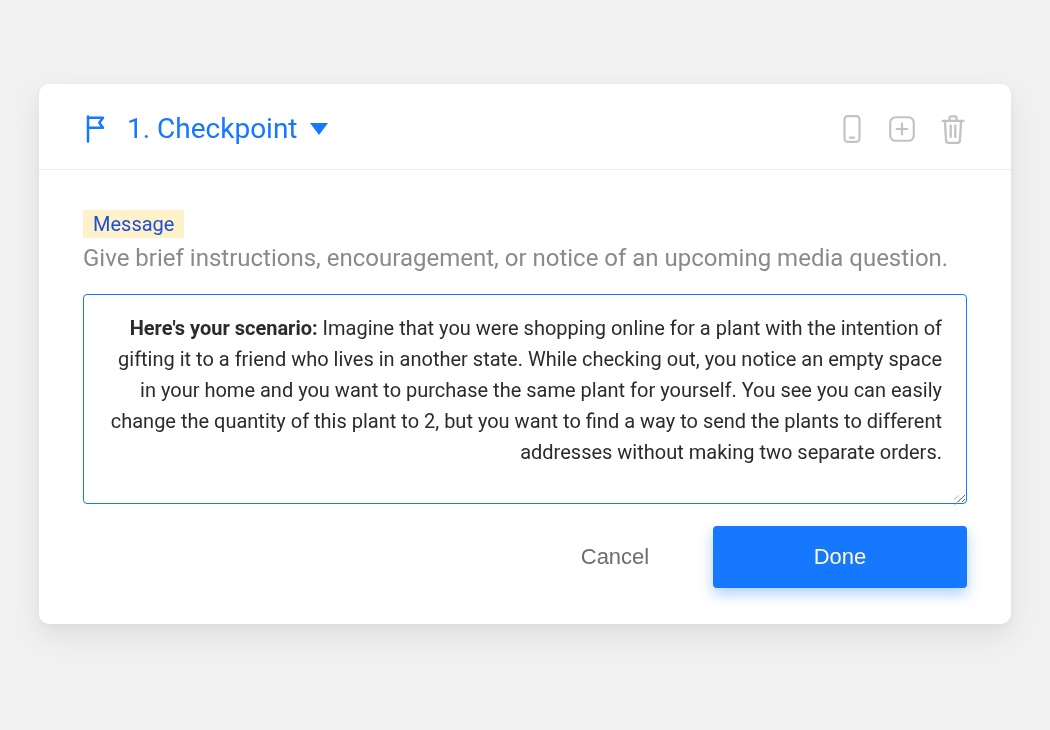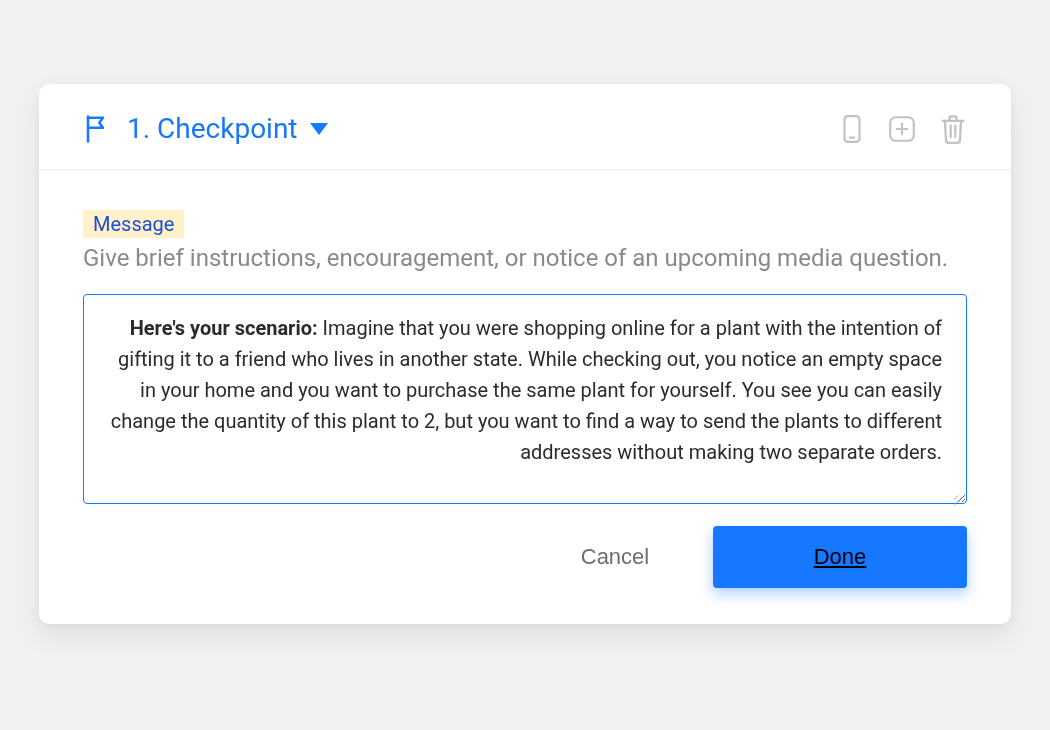--- a/index.html
+++ b/index.html
@@ -137,24 +137,23 @@
     justify-content: center;
     border: none;
     background: transparent;
   }
   .btn-cancel {
     color: #6d6d6d;
     margin-right: 28px;
   }
   .btn-primary {
     background: #1677ff;
-    color: #000000;
+    color: #fef9c3;
     min-width: 254px;
     box-shadow: 0 6px 14px rgba(22,119,255,0.35);
-    text-decoration: underline;
   }
 </style>
 </head>
 <body>
 
 <div class="canvas">
   <div class="card">
 
     <div class="card-header">
       <div class="header-left">

